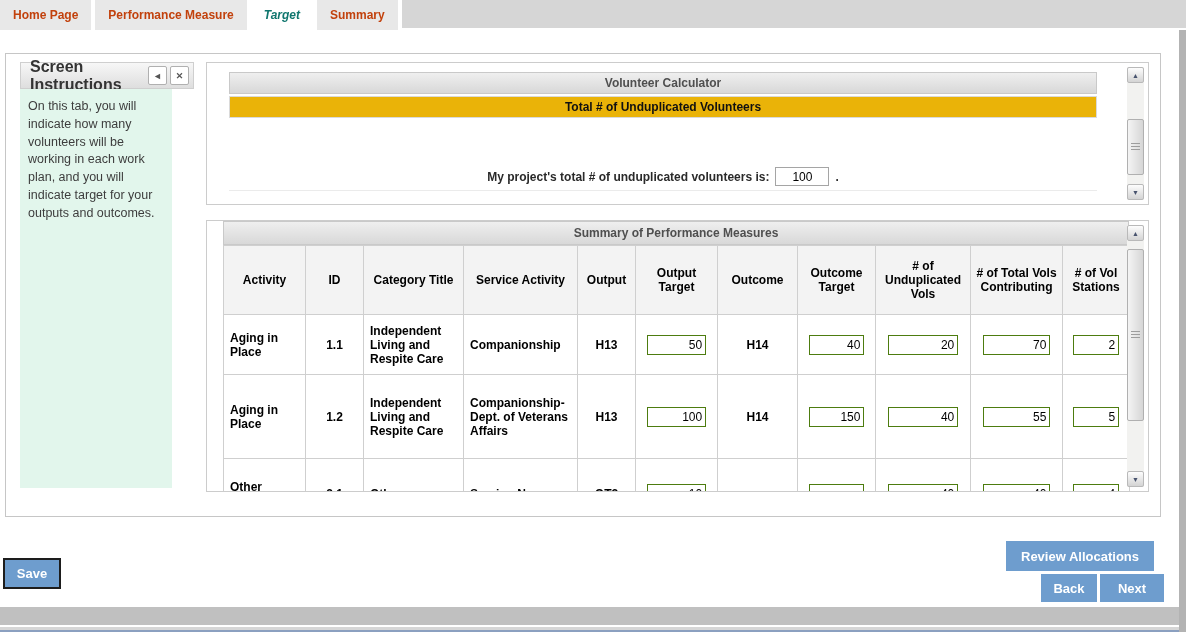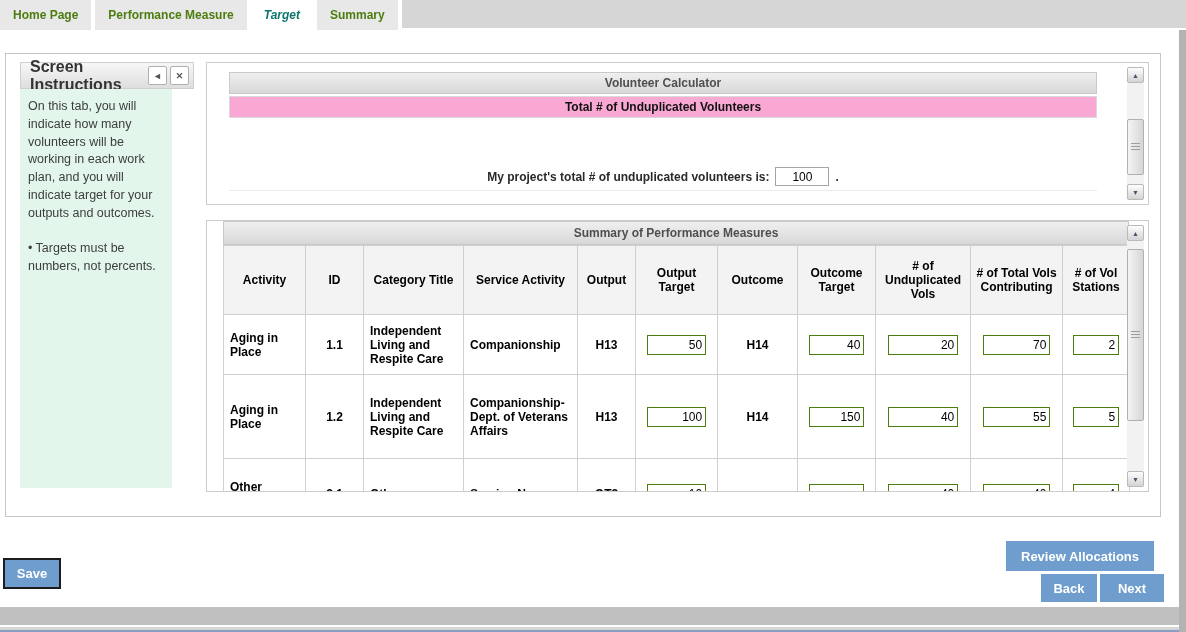--- a/index.html
+++ b/index.html
@@ -2,21 +2,21 @@
 <html><head>
 <meta charset="utf-8">
 <style>
   html,body{margin:0;padding:0;background:#fff;}
   #page{position:relative;width:1186px;height:632px;background:#ffffff;overflow:hidden;
         font-family:"Liberation Sans",sans-serif;}
 
   
   .tabbar{position:absolute;left:0;top:0;width:1186px;height:30px;background:#ffffff;
           display:flex;align-items:stretch;}
-  .tab{background:#e8e8e8;color:#4d7c0f;font-weight:bold;font-size:12px;
+  .tab{background:#e8e8e8;color:#c2410c;font-weight:bold;font-size:12px;
        display:flex;align-items:center;justify-content:center;padding:0 13px;
        margin-right:4px;white-space:nowrap;cursor:pointer;}
   .tab.active{background:#ffffff;color:#0f766e;font-style:italic;}
   .tab-filler{flex:1;background:#d6d6d6;height:28px;}
 
   
   .panel{position:absolute;left:5px;top:53px;width:1156px;height:464px;
          border:1px solid #c6c6c6;background:#fff;box-sizing:border-box;}
 
   
@@ -35,21 +35,21 @@
   .section{position:absolute;left:206px;width:943px;border:1px solid #cccccc;
            background:#fff;box-sizing:border-box;overflow:hidden;}
   #calc-section{top:62px;height:143px;}
   #summary-section{top:220px;height:272px;padding-left:16px;}
 
   
   .calc-table{position:absolute;left:22px;top:9px;width:868px;}
   .band{height:22px;background:linear-gradient(#efefef,#d8d8d8);border:1px solid #c9c9c9;
         box-sizing:border-box;display:flex;align-items:center;justify-content:center;
         font-weight:bold;font-size:12px;color:#4f4f4f;}
-  .calc-sub{height:22px;margin-top:2px;background:#f9a8d4;border:1px solid #dadada;
+  .calc-sub{height:22px;margin-top:2px;background:#eab308;border:1px solid #dadada;
             box-sizing:border-box;display:flex;align-items:center;justify-content:center;
             font-weight:bold;font-size:12px;color:#111;}
   .calc-row{height:27px;border-bottom:1px solid #ebebeb;display:flex;align-items:center;
             justify-content:center;font-weight:bold;font-size:12px;color:#2a2a2a;background:#fff;margin-top:45px;}
   .calc-row.alt{background:#fbfbfb;}
   .calc-input{width:54px;height:19px;border:1px solid #a5a5a5;margin:0 6px;
               font-family:"Liberation Sans",sans-serif;font-size:12px;text-align:center;box-sizing:border-box;}
 
   
   .sum-band{width:906px;height:24px;}
@@ -107,21 +107,20 @@
 
   <div class="panel"></div>
 
   <div class="side-header">
     <span class="side-title">Screen Instructions</span>
     <span class="side-btn">◄</span>
     <span class="side-btn">✕</span>
   </div>
   <div class="side-body">
     <p>On this tab, you will indicate how many volunteers will be working in each work plan, and you will indicate target for your outputs and outcomes.</p>
-    <p>• Targets must be numbers, not percents.</p>
   </div>
 
   <div class="section" id="calc-section">
     <div class="calc-table">
       <div class="band">Volunteer Calculator</div>
       <div class="calc-sub">Total # of Unduplicated Volunteers</div>
       <div class="calc-row">
         <span>My project's total # of unduplicated volunteers is:</span>
         <input class="calc-input" type="text" value="100" style="">
         <span>.</span>

